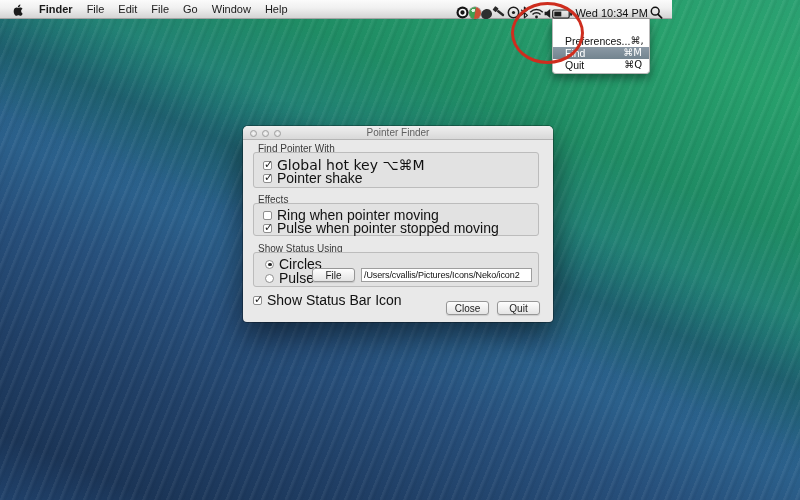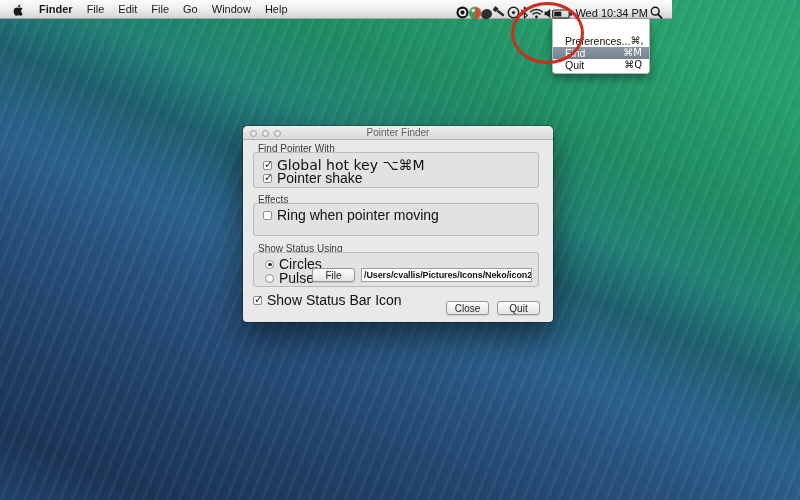--- a/index.html
+++ b/index.html
@@ -84,21 +84,21 @@
   .rd.on::after { content:""; position:absolute; left:2px; top:2px; width:3.5px; height:3.5px;
     border-radius:50%; background:#2a2a2a; }
   .cblabel { margin-left:5px; font-size:14px; color:#111; white-space:nowrap; }
   .kbd { font-family:"DejaVu Sans", sans-serif; }
 
   .btn { position:absolute; height:14px; background:linear-gradient(#fdfdfd, #e4e4e4);
     border:1px solid #969696; border-radius:3px; font-size:10px; color:#222;
     display:flex; align-items:center; justify-content:center;
     box-shadow:0 1px 1px rgba(0,0,0,0.12); }
   .pathfield { position:absolute; height:14px; background:#fff; border:1px solid #9e9e9e;
-    font-family:"Liberation Sans", sans-serif; font-size:9px; font-weight:700;
+    font-family:"Liberation Sans", sans-serif; font-size:9px; font-weight:400;
     letter-spacing:-0.1px; color:#111; padding:0 2px; white-space:nowrap; overflow:hidden;
     display:flex; align-items:center; }
 
   svg { display:block; }
 </style>
 </head>
 <body>
 
 <div class="desktop">
 
@@ -213,20 +213,24 @@
       <span class="cb on"></span>
       <span class="cblabel">Pointer shake</span>
     </div>
 
     <div class="seclabel" style="top:68px">Effects</div>
     <div class="gbox" style="top:77px; height:33px"></div>
     <div class="cbrow" style="left:20px; top:81px">
       <span class="cb"></span>
       <span class="cblabel">Ring when pointer moving</span>
     </div>
+    <div class="cbrow" style="left:20px; top:94px">
+      <span class="cb on"></span>
+      <span class="cblabel">Pulse when pointer stopped moving</span>
+    </div>
 
     <div class="seclabel" style="top:117px">Show Status Using</div>
     <div class="gbox" style="top:126px; height:35px"></div>
     <div class="cbrow" style="left:22px; top:130px">
       <span class="rd on"></span>
       <span class="cblabel">Circles</span>
     </div>
     <div class="cbrow" style="left:22px; top:144px">
       <span class="rd"></span>
       <span class="cblabel">Pulse</span>

